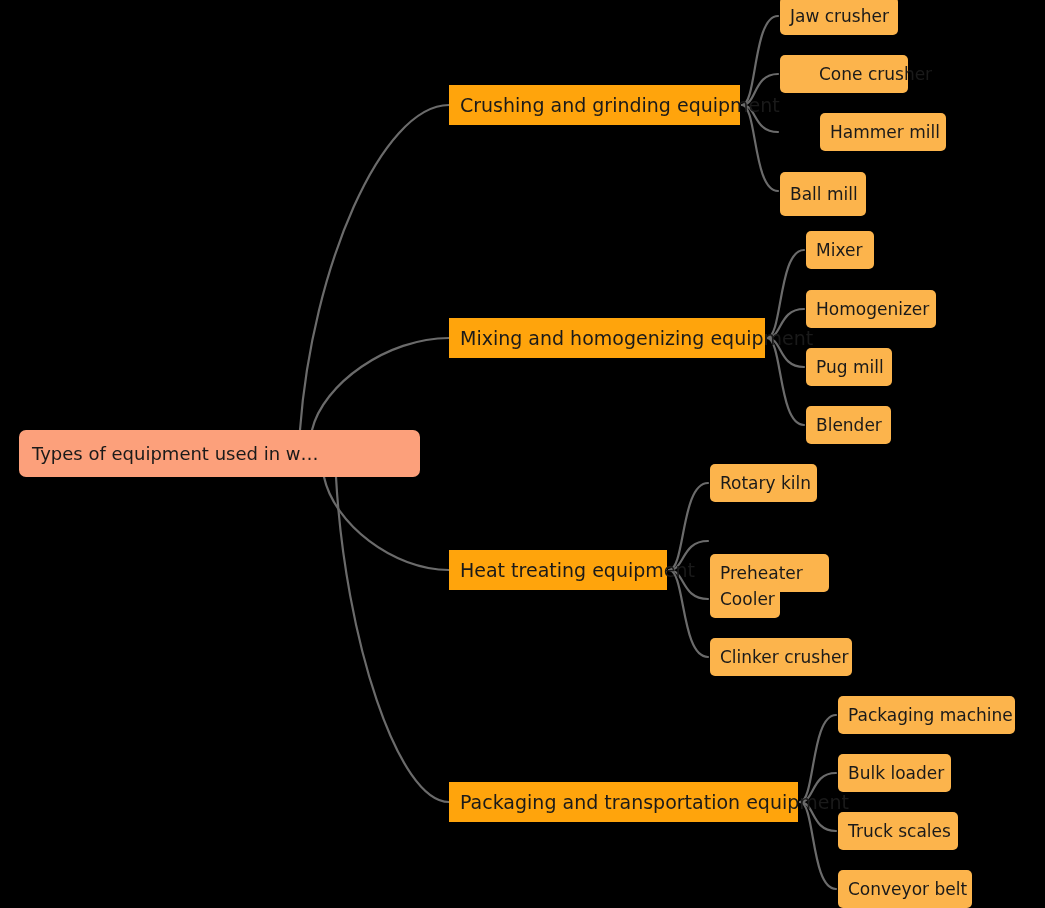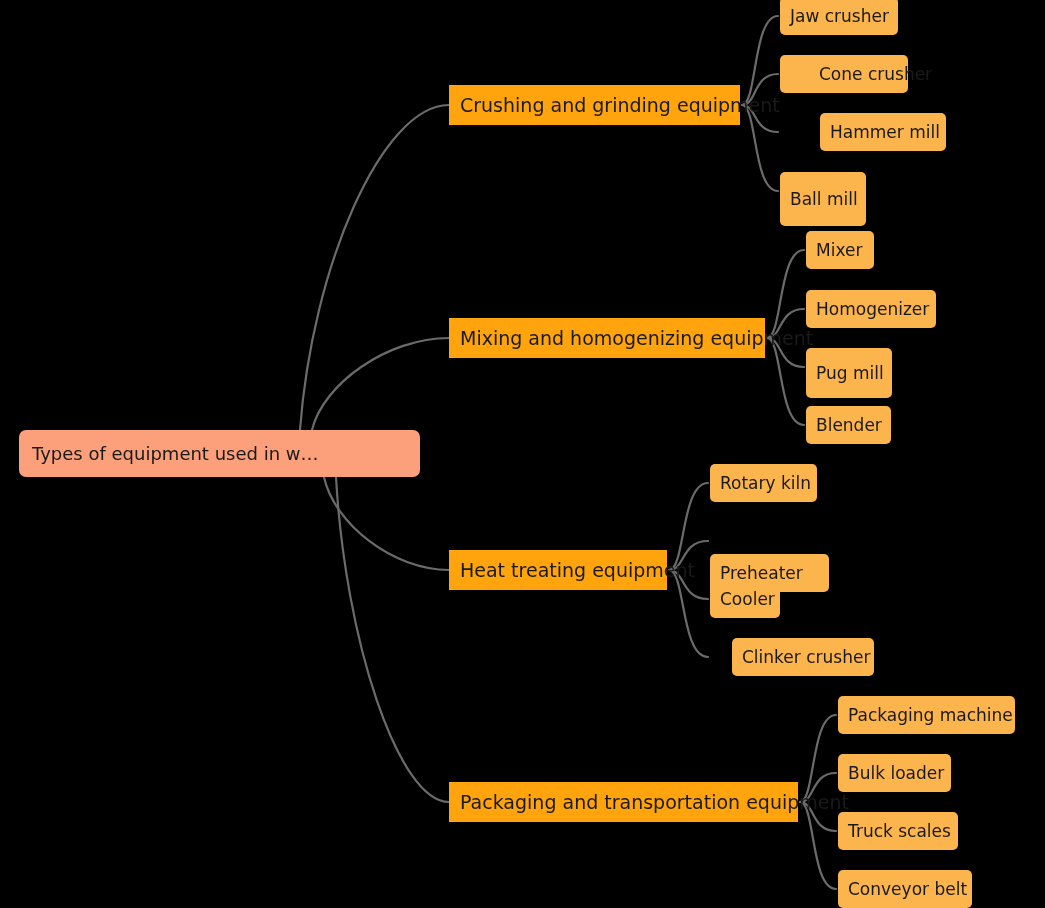--- a/index.html
+++ b/index.html
@@ -82,30 +82,30 @@
       <path d="M800,802 C815.12,802 810.8,773 836,773" fill="none" stroke="#6b6b6b" stroke-width="2.2" stroke-linecap="round"></path>
       <path d="M800,802 C815.12,802 810.8,831 836,831" fill="none" stroke="#6b6b6b" stroke-width="2.2" stroke-linecap="round"></path>
       <path d="M800,802 C815.12,802 810.8,889 836,889" fill="none" stroke="#6b6b6b" stroke-width="2.2" stroke-linecap="round"></path>
     </svg>
   <div id="nodes">
       <div class="node node-root" style="left: 19px; top: 430px; height: 47px; width: 401px;">Types of equipment used in w…</div>
       <div class="node node-branch" style="left: 449px; top: 85px; height: 40px; width: 291px;">Crushing and grinding equipment</div>
       <div class="node node-leaf" style="left: 780px; top: -3px; height: 38px; width: 118px;">Jaw crusher</div>
       <div class="node node-leaf" style="left: 780px; top: 55px; height: 38px; width: 128px; padding-left: 39px;">Cone crusher</div>
       <div class="node node-leaf" style="left: 820px; top: 113px; height: 38px; width: 126px;">Hammer mill</div>
-      <div class="node node-leaf" style="left: 780px; top: 172px; height: 54px; width: 86px;">Ball mill</div>
+      <div class="node node-leaf" style="left: 780px; top: 172px; height: 44px; width: 86px;">Ball mill</div>
       <div class="node node-branch" style="left: 449px; top: 318px; height: 40px; width: 316px;">Mixing and homogenizing equipment</div>
       <div class="node node-leaf" style="left: 806px; top: 231px; height: 38px; width: 68px;">Mixer</div>
       <div class="node node-leaf" style="left: 806px; top: 290px; height: 38px; width: 130px;">Homogenizer</div>
-      <div class="node node-leaf" style="left: 806px; top: 348px; height: 50px; width: 86px;">Pug mill</div>
+      <div class="node node-leaf" style="left: 806px; top: 348px; height: 38px; width: 86px;">Pug mill</div>
       <div class="node node-leaf" style="left: 806px; top: 406px; height: 38px; width: 85px;">Blender</div>
       <div class="node node-branch" style="left: 449px; top: 550px; height: 40px; width: 218px;">Heat treating equipment</div>
       <div class="node node-leaf" style="left: 710px; top: 464px; height: 38px; width: 107px;">Rotary kiln</div>
       <div class="node node-leaf" style="left: 710px; top: 522px; height: 38px; width: 119px; margin-top: 32px;">Preheater</div>
       <div class="node node-leaf" style="left: 710px; top: 580px; height: 38px; width: 70px;">Cooler</div>
-      <div class="node node-leaf" style="left: 710px; top: 638px; height: 38px; width: 142px; margin-left: 22px;">Clinker crusher</div>
+      <div class="node node-leaf" style="left: 710px; top: 638px; height: 38px; width: 142px;">Clinker crusher</div>
       <div class="node node-branch" style="left: 449px; top: 782px; height: 40px; width: 349px;">Packaging and transportation equipment</div>
       <div class="node node-leaf" style="left: 838px; top: 696px; height: 38px; width: 177px;">Packaging machine</div>
       <div class="node node-leaf" style="left: 838px; top: 754px; height: 38px; width: 113px;">Bulk loader</div>
       <div class="node node-leaf" style="left: 838px; top: 812px; height: 38px; width: 120px;">Truck scales</div>
       <div class="node node-leaf" style="left: 838px; top: 870px; height: 38px; width: 134px;">Conveyor belt</div>
     </div>
 </div>
 
 </body></html>

